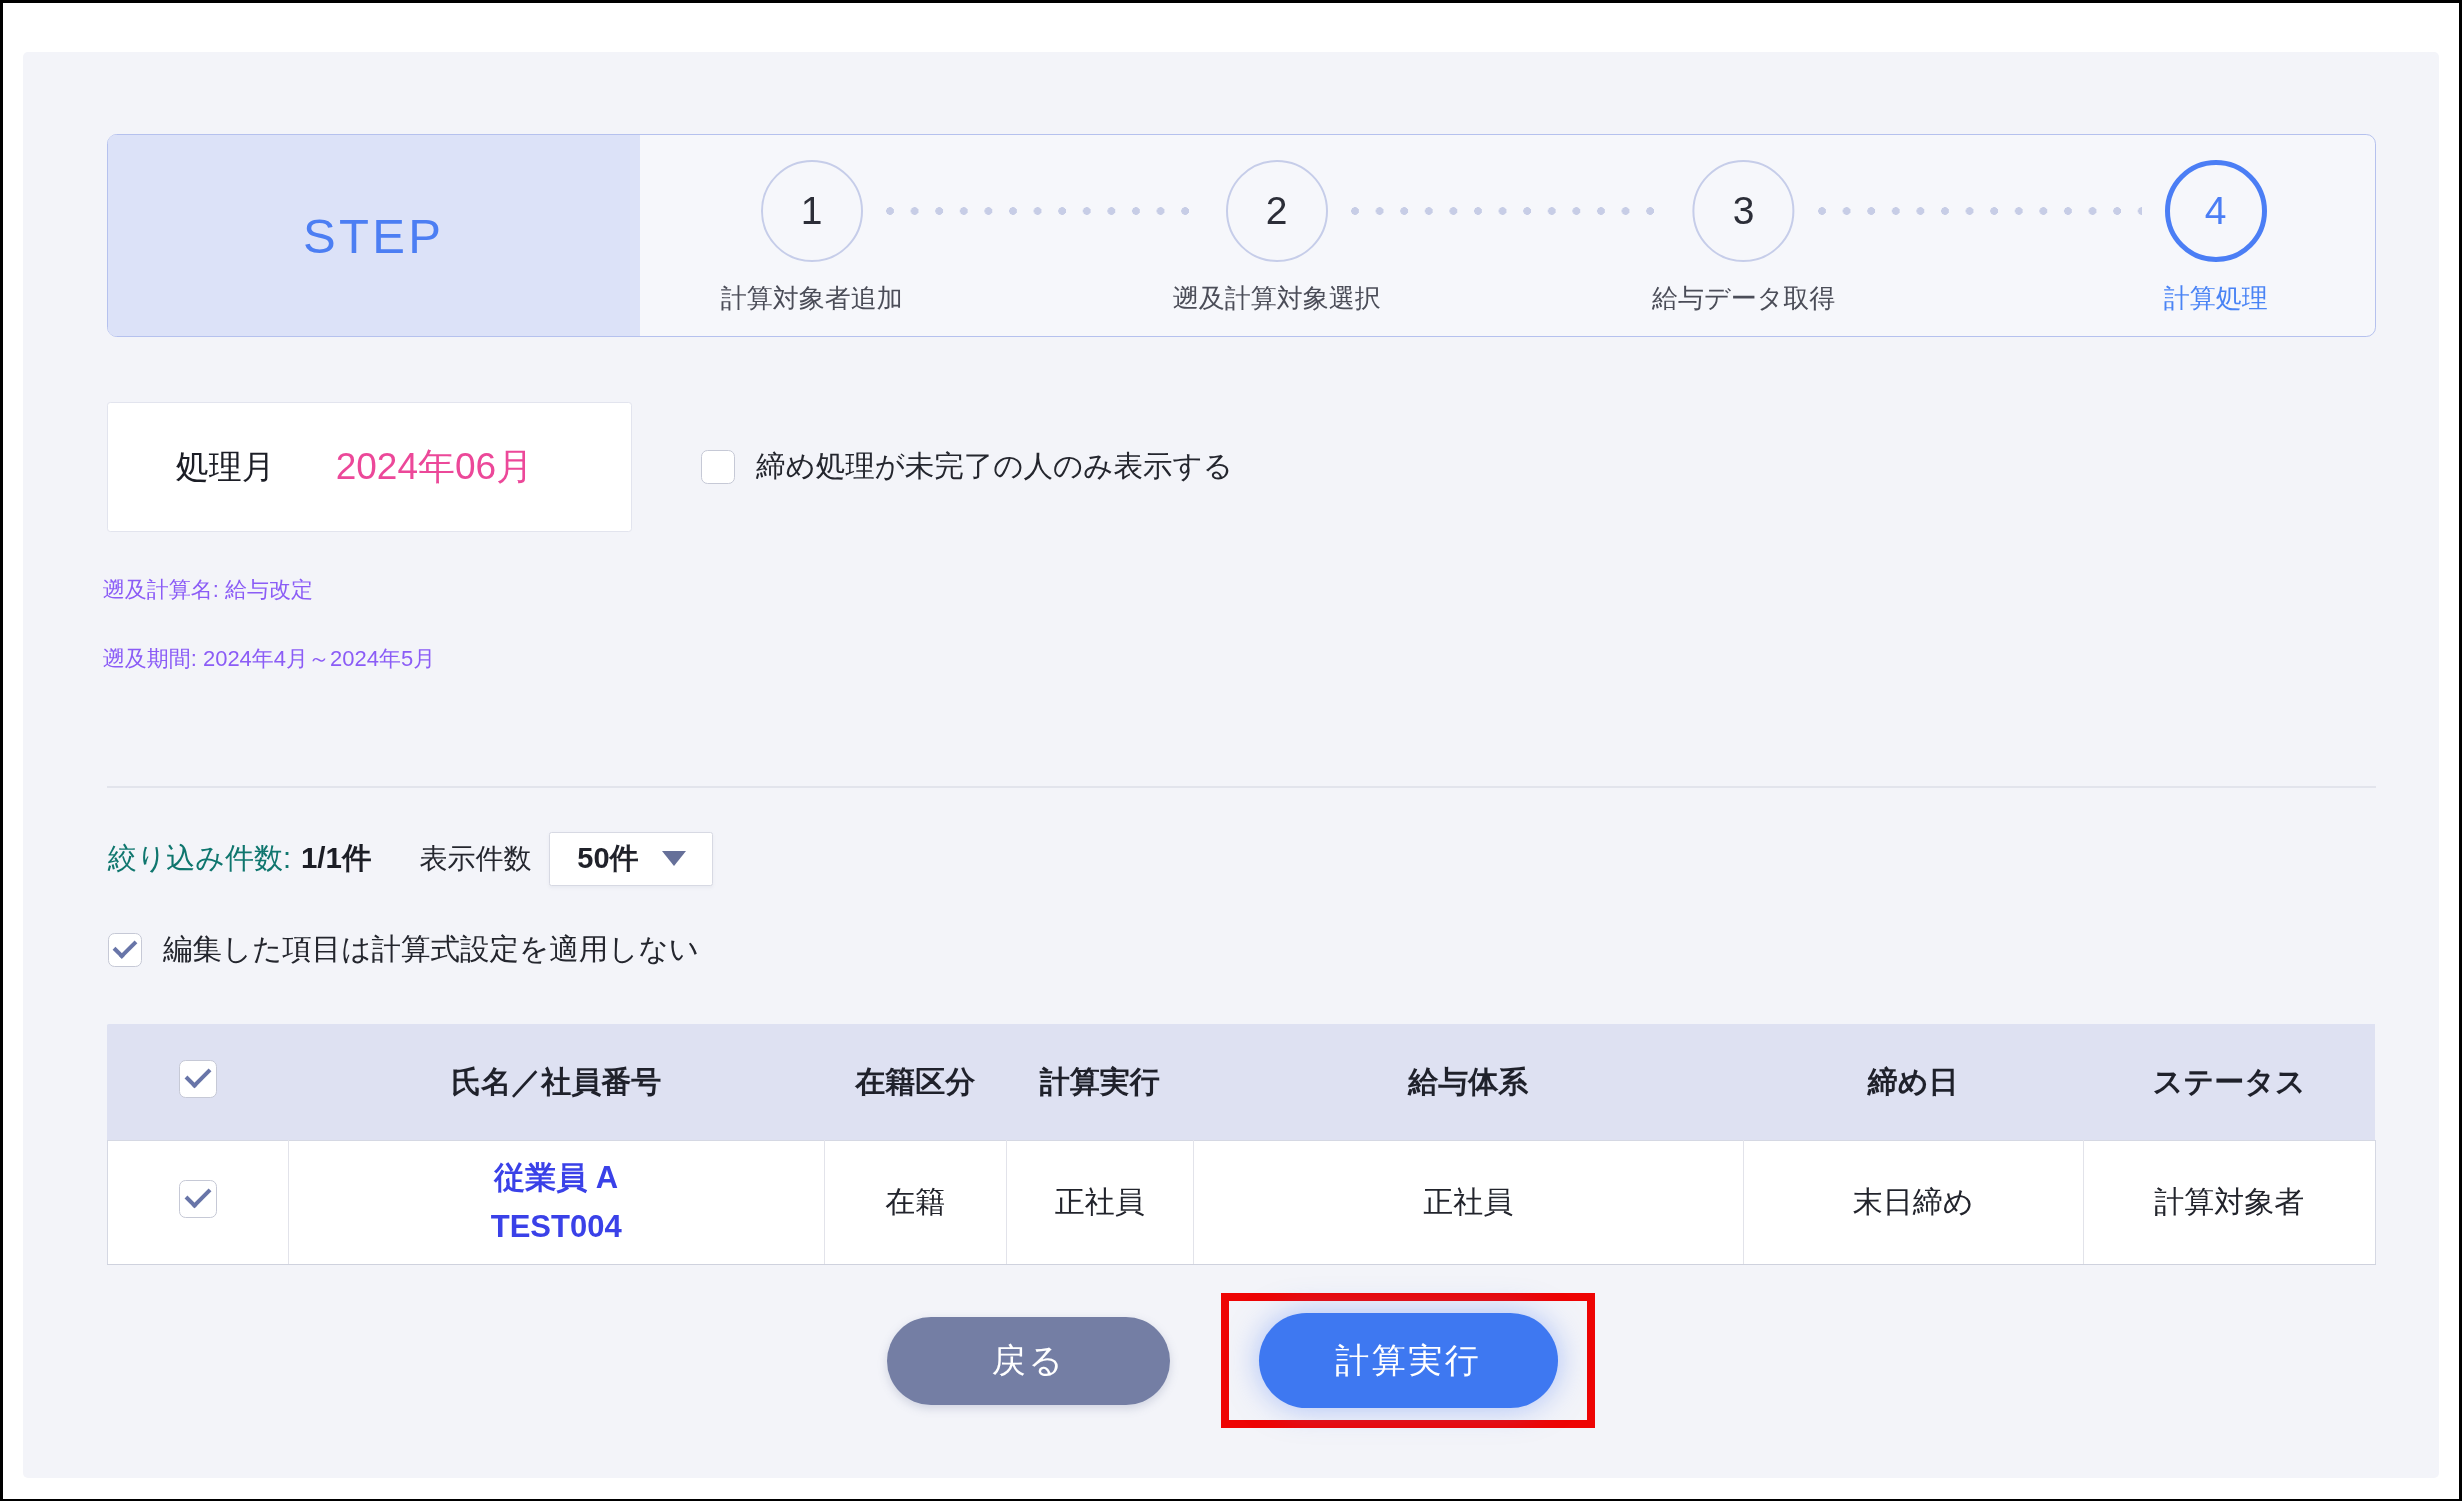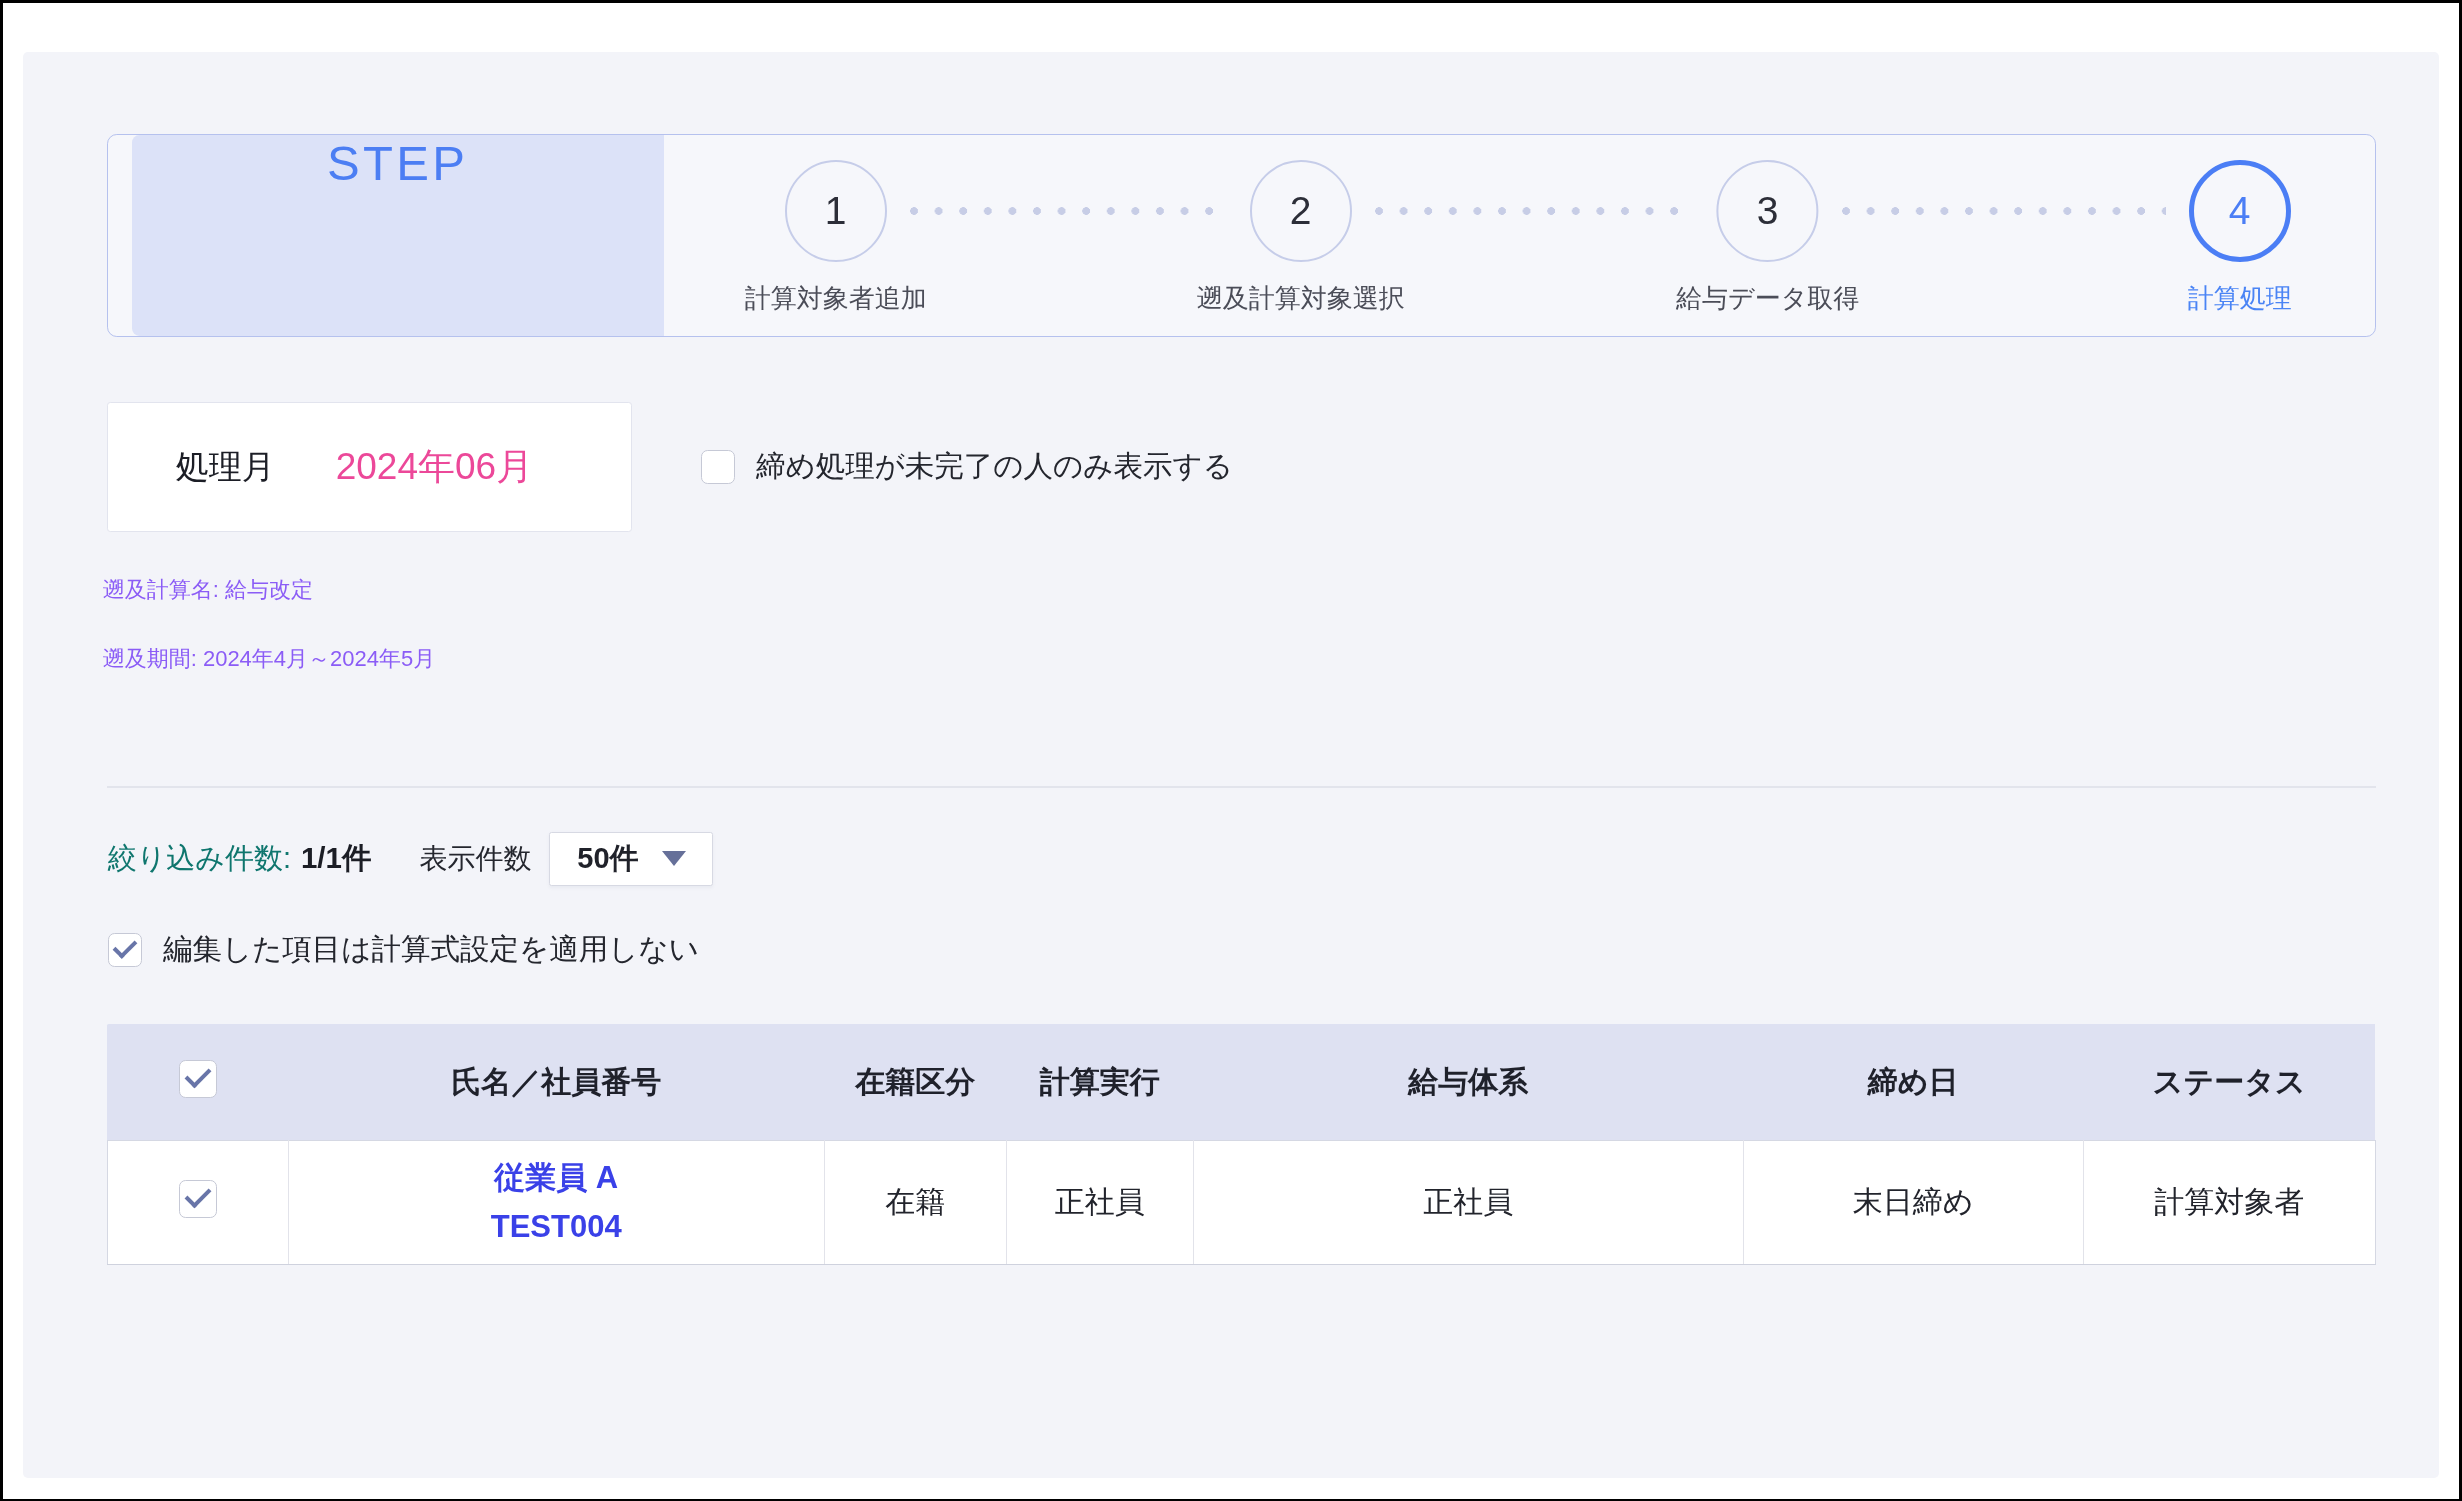--- a/index.html
+++ b/index.html
@@ -27,21 +27,21 @@
     display:flex;
     border:1.6px solid #b5c1ee;
     border-radius:9.8px;
     background:#f6f7fb;
     box-sizing:border-box;
   }
   .step-title-box{
     width:532px; height:100%;
     background:#dce2f8;
     border-radius:7.4px 0 0 7.4px;
-    display:flex; align-items:flex-start; justify-content:center;margin-left:24px;
+    display:flex; align-items:center; justify-content:center;
   }
   .step-title{
     color:#4c7ef3; font-size:49px; letter-spacing:3.3px; font-weight:400;
   }
   .steps-area{ position:relative; flex:1; }
   .step{
     position:absolute; top:24.6px; transform:translateX(-50%);
     display:flex; flex-direction:column; align-items:center; width:max-content;
   }
   .step-circle{
@@ -255,15 +255,21 @@
         </td>
         <td>在籍</td>
         <td>正社員</td>
         <td>正社員</td>
         <td>末日締め</td>
         <td>計算対象者</td>
       </tr>
     </tbody>
   </table>
 
+  <div class="abs buttons-row">
+    <button class="btn btn-back">戻る</button>
+    <div class="highlight-box">
+      <button class="btn btn-exec">計算実行</button>
+    </div>
+  </div>
 
 </div>
 
 
 </body></html>

